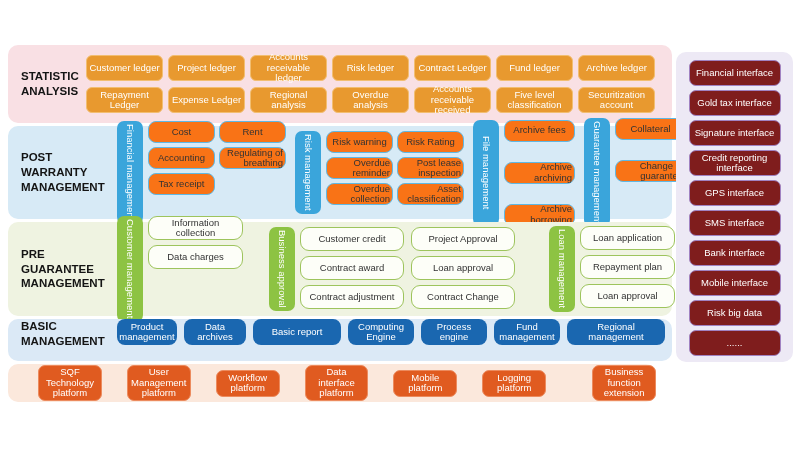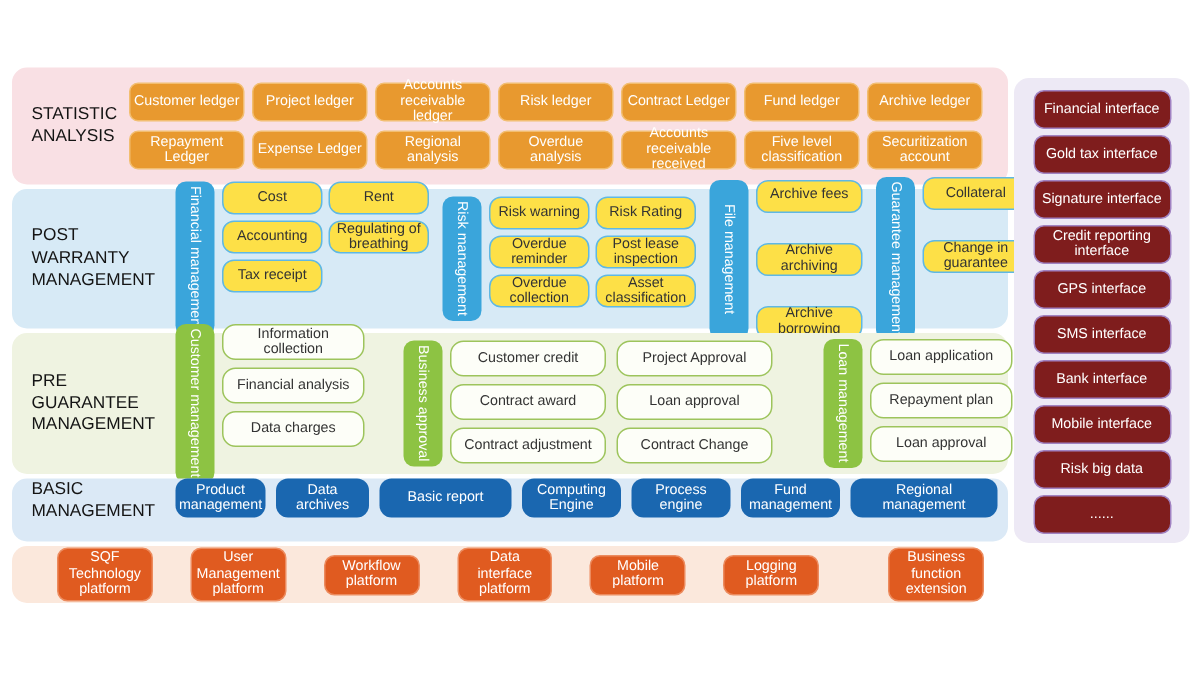--- a/index.html
+++ b/index.html
@@ -3,42 +3,42 @@
 <meta charset="utf-8">
 <style>
   html,body{margin:0;padding:0;background:#fff;}
   body{
     width:800px;height:453px;position:relative;overflow:hidden;
     font-family:"Liberation Sans", sans-serif;
     -webkit-font-smoothing:antialiased;
   }
   .section{position:absolute;border-radius:10px;box-sizing:border-box;}
 
-  .sec-title{font-weight:normal;font-size:11.5px;color:#141414;line-height:1.3;flex-shrink:0;}
+  .sec-title{font-weight:bold;font-size:11.5px;color:#141414;line-height:1.3;flex-shrink:0;}
 
   
   #statistic{left:8px;top:45px;width:664px;height:78px;background:#F9E0E4;display:flex;align-items:center;}
   #statistic .sec-title{width:60px;margin-left:13px;}
   .stat-grid{display:grid;grid-template-columns:repeat(7,77px);grid-auto-rows:26px;gap:6px 5px;margin-left:5px;}
   .btn{display:flex;align-items:center;justify-content:center;text-align:center;box-sizing:border-box;line-height:1.1;}
   .btn-orange{background:#E8992F;border:1px solid #F2BE71;color:#fff;border-radius:6px;font-size:9.5px;padding:1px 2px;}
 
   
   #postwarranty{left:8px;top:126px;width:664px;height:93px;background:#D7EAF6;display:flex;align-items:center;}
   #postwarranty .sec-title{width:96px;margin-left:13px;}
   .content{display:flex;align-items:center;}
   #postwarranty .content{gap:9px;}
   .group{display:flex;gap:5px;align-items:stretch;}
   .vlabel{writing-mode:vertical-rl;text-align:center;color:#fff;font-size:9.5px;line-height:11px;
           border-radius:7px;width:26px;box-sizing:border-box;display:flex;align-items:center;justify-content:center;padding:3px 1px;}
   .vlabel-blue{background:#3AA5DB;}
   .vlabel-green{background:#8DC343;}
   .pw-grid2{display:grid;grid-template-columns:repeat(2,67px);grid-auto-rows:22px;gap:4px;align-content:start;}
   .pw-grid1{display:grid;grid-template-columns:71px;grid-auto-rows:22px;gap:20px;align-content:start;}
-  .btn-outline-blue{background:#fde047;border:1.5px solid #5FB8E4;border-radius:8px;color:#333;font-size:9.5px;padding:1px 2px;}
+  .btn-outline-blue{background:#f97316;border:1.5px solid #5FB8E4;border-radius:8px;color:#333;font-size:9.5px;padding:1px 2px;text-align:right;}
 
   
   #preguarantee{left:8px;top:222px;width:664px;height:94px;background:#EFF3E1;display:flex;align-items:center;}
   #preguarantee .sec-title{width:96px;margin-left:13px;}
   .pg-grid1{display:grid;grid-template-columns:95px;grid-auto-rows:24px;gap:5px;align-content:start;}
   .pg-grid2{display:grid;grid-template-columns:repeat(2,104px);grid-auto-rows:24px;gap:5px 7px;align-content:start;}
   .btn-outline-green{background:#FDFEF8;border:1.5px solid #9DC45C;border-radius:9px;color:#333;font-size:9.5px;padding:1px 3px;}
   .gap-a{margin-left:26px;}
   .gap-b{margin-left:34px;}
 
@@ -129,21 +129,20 @@
   </div>
 </div>
 
 <div class="section" id="preguarantee">
   <div class="sec-title">PRE GUARANTEE MANAGEMENT</div>
   <div class="content">
     <div class="group">
       <div class="vlabel vlabel-green">Customer management</div>
       <div class="pg-grid1">
           <div class="btn btn-outline-green">Information collection</div>
-          <div class="btn btn-outline-green">Financial analysis</div>
           <div class="btn btn-outline-green">Data charges</div>
         </div>
     </div>
     <div class="group gap-a">
       <div class="vlabel vlabel-green">Business approval</div>
       <div class="pg-grid2">
           <div class="btn btn-outline-green">Customer credit</div>
           <div class="btn btn-outline-green">Project Approval</div>
           <div class="btn btn-outline-green">Contract award</div>
           <div class="btn btn-outline-green">Loan approval</div>

